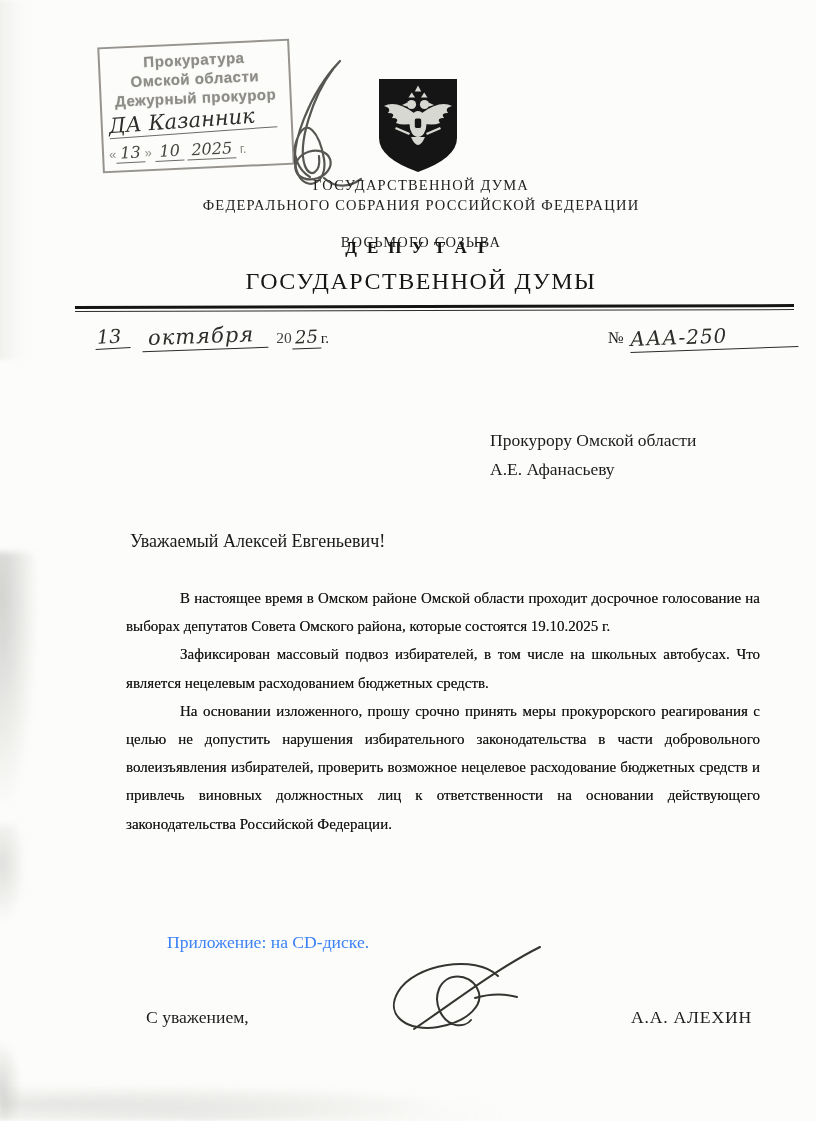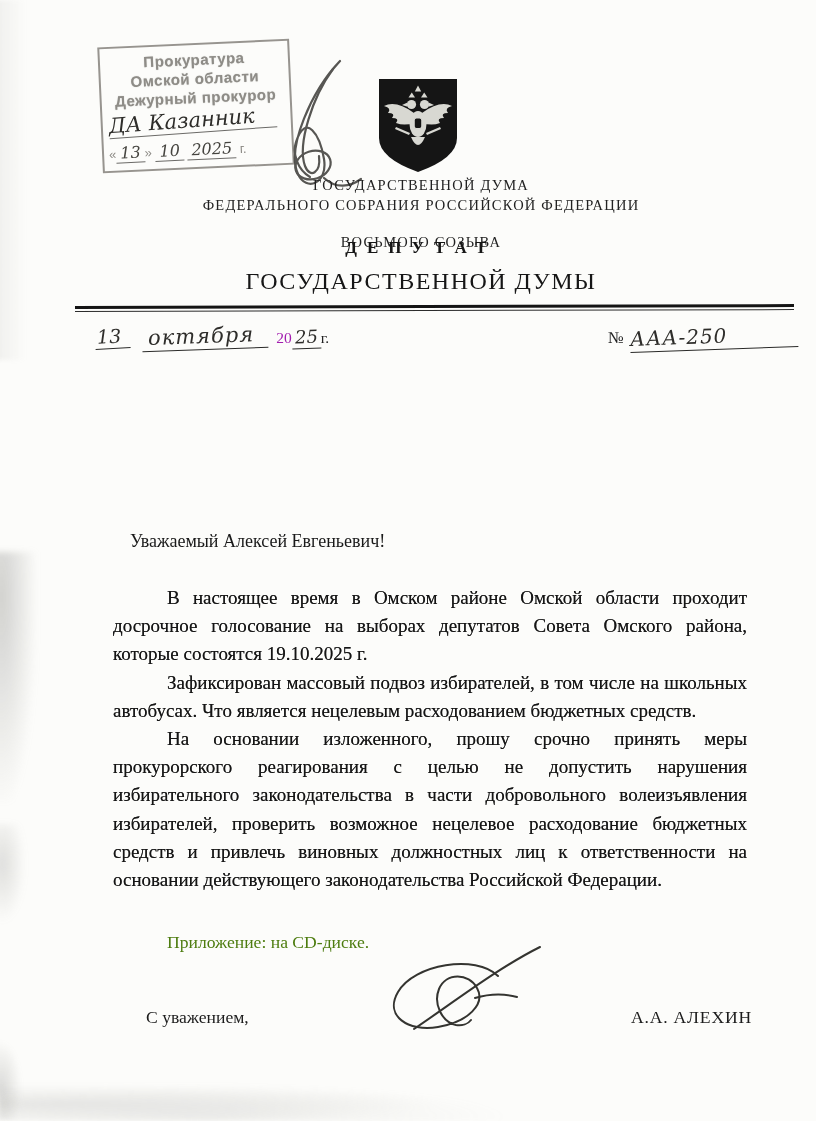--- a/index.html
+++ b/index.html
@@ -71,43 +71,43 @@
     transform:rotate(-.15deg);}
 
   
   .dateline{position:absolute; left:0; top:324px; width:816px; height:34px; font-size:16px;}
   .dl-left{position:absolute; left:95px; top:0; white-space:nowrap;}
   .hw{font-style:italic; color:#2e2d2a; font-family:"DejaVu Serif", serif;}
   .dl-day{display:inline-block; font-size:19px; border-bottom:1.3px solid #2a2a28;
     padding:0 9px 1px 2px; transform:rotate(-3deg); margin-right:8px;}
   .dl-month{display:inline-block; font-size:21px; border-bottom:1.3px solid #2a2a28;
     padding:0 14px 1px 6px; transform:rotate(-2deg); letter-spacing:1px;}
-  .dl-century{font-size:15.5px; color:#a21caf; margin-left:4px;}
+  .dl-century{font-size:15.5px; color:#404040; margin-left:4px;}
   .dl-year{display:inline-block; font-size:18px; border-bottom:1.3px solid #2a2a28;
     padding:0 3px 1px 3px; transform:rotate(-2deg);}
   .dl-gsuffix{font-size:15.5px; color:#222;}
   .dl-right{position:absolute; left:608px; top:0; white-space:nowrap;}
   .dl-no{font-size:16.5px; color:#222; margin-right:6px;}
   .dl-number{display:inline-block; width:168px; font-size:20px;
     border-bottom:1.3px solid #2a2a28; padding-bottom:1px;
     transform:rotate(-2deg); letter-spacing:1px;}
 
   
   .addressee{position:absolute; left:490px; top:426px; font-size:17.5px; line-height:29px;}
 
   
   .salutation{position:absolute; left:130px; top:531px; width:670px;
     font-size:18px; color:#1a1a1a;}
 
   
-  .body-text{position:absolute; left:113px; top:584px; width:634px;
-    font-size:19px; line-height:28.2px; text-align:justify; color:#151515;}
+  .body-text{position:absolute; left:126px; top:584px; width:634px;
+    font-size:15px; line-height:28.2px; text-align:justify; color:#151515;}
   .body-text p{margin:0; text-indent:54px; text-shadow:0 0 .4px rgba(20,20,20,.7);}
   .attachment{position:absolute; left:113px; top:932px; width:634px;
-    font-size:17.6px; text-indent:54px; color:#4d7c0f;}
+    font-size:17.6px; text-indent:54px; color:#3b82f6;}
 
   
   .regards{position:absolute; left:123px; top:1007px; font-size:17.6px;margin-left:23px;}
   .signer{position:absolute; left:616px; top:1007px; font-size:17.6px; letter-spacing:.8px;margin-left:15px;}
   .main-sign{position:absolute; left:378px; top:944px; width:175px; height:102px;}
 </style>
 </head>
 <body>
 
 <div class="page">
@@ -176,20 +176,24 @@
     <div class="dl-left">
       <span class="hw dl-day">13</span>
       <span class="hw dl-month">октября</span>
       <span class="dl-century">20</span><span class="hw dl-year">25</span><span class="dl-gsuffix">г.</span>
     </div>
     <div class="dl-right">
       <span class="dl-no">№</span><span class="hw dl-number">ААА-250</span>
     </div>
   </div>
 
+  <div class="addressee">
+    <div>Прокурору Омской области</div>
+    <div>А.Е. Афанасьеву</div>
+  </div>
 
   <div class="salutation">Уважаемый Алексей Евгеньевич!</div>
 
   <div class="body-text">
     <p>В настоящее время  в Омском районе Омской области проходит досрочное голосование на выборах депутатов Совета Омского района, которые состоятся 19.10.2025 г.</p>
     <p>Зафиксирован массовый подвоз избирателей, в том числе на школьных автобусах. Что является нецелевым расходованием бюджетных средств.</p>
     <p>На основании изложенного,  прошу срочно принять меры прокурорского реагирования с целью не допустить нарушения избирательного законодательства в части добровольного волеизъявления избирателей, проверить возможное нецелевое расходование бюджетных средств и привлечь виновных должностных лиц к ответственности на основании действующего законодательства Российской Федерации.</p>
   </div>
 
   <div class="attachment">Приложение: на CD-диске.</div>

